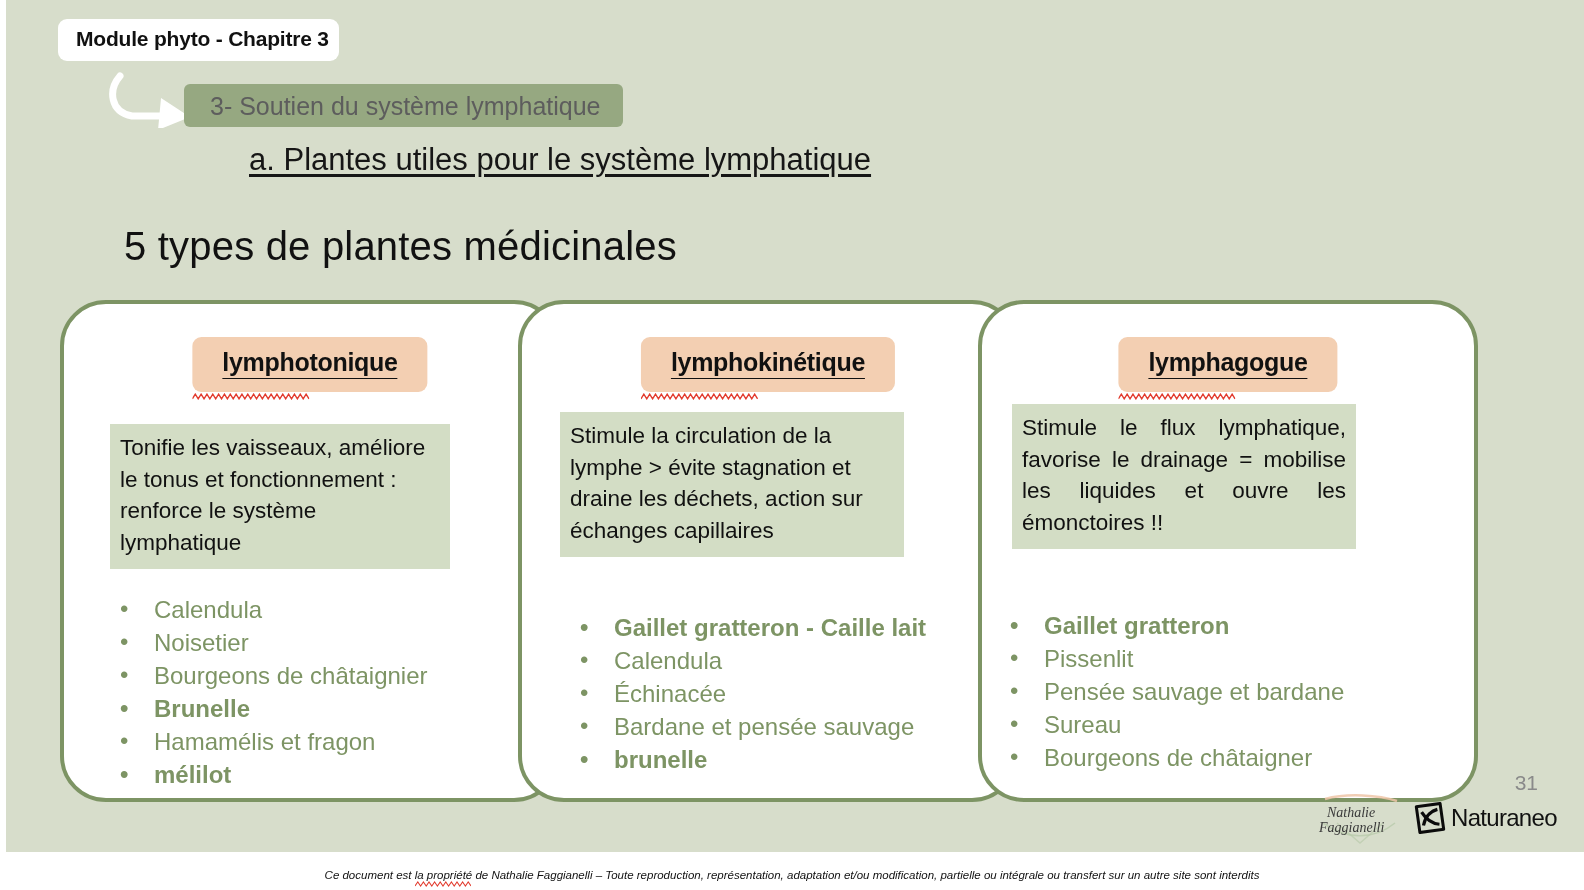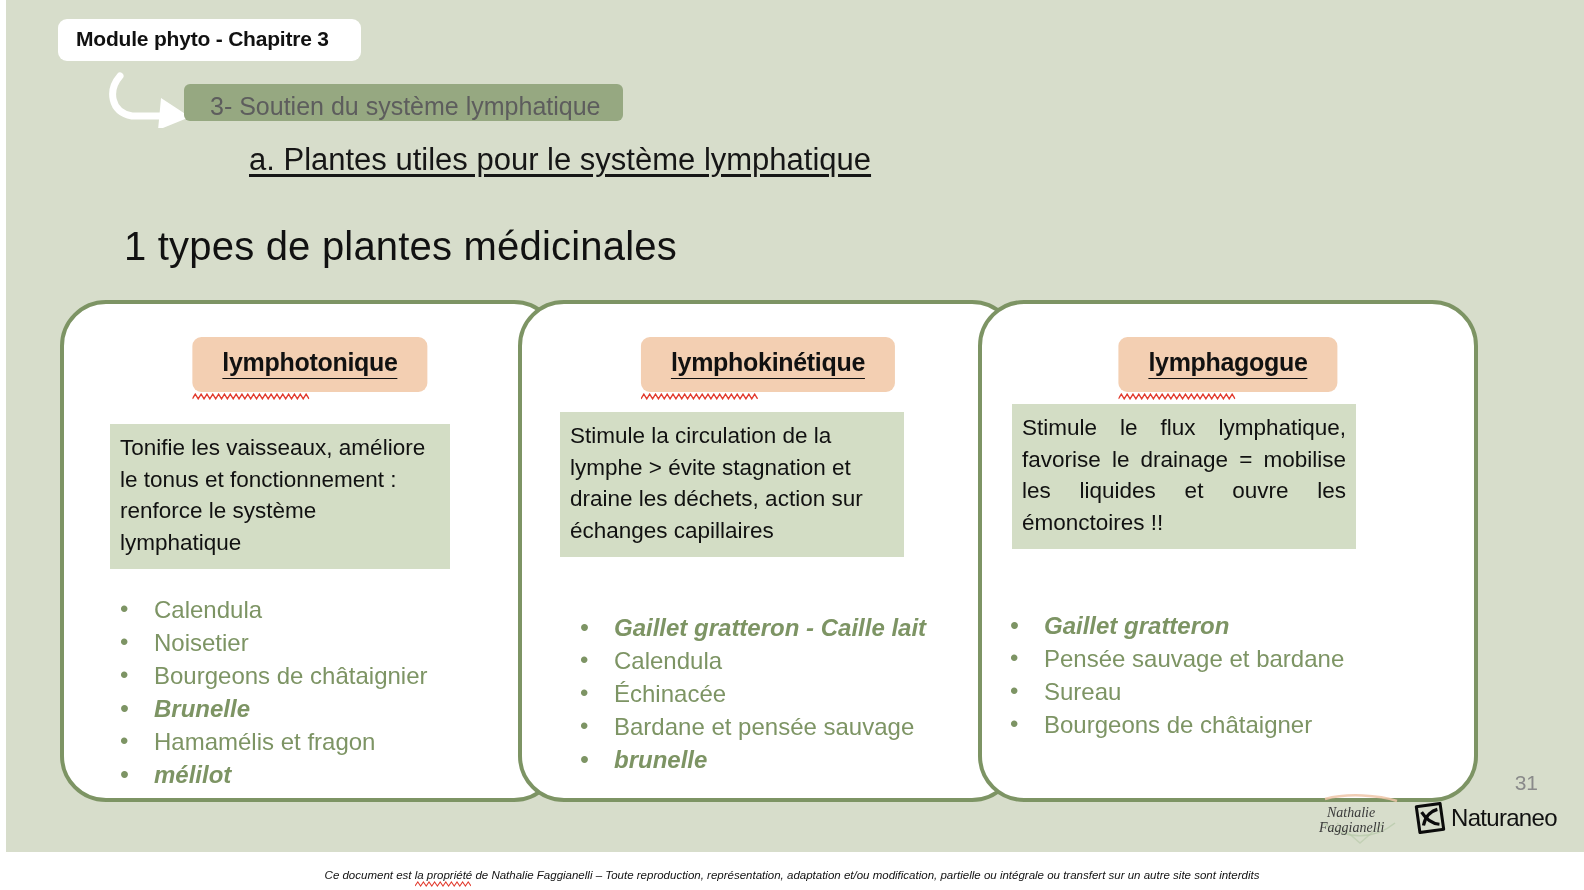--- a/index.html
+++ b/index.html
@@ -27,21 +27,21 @@
     background: #d7ddcb;
   }
 
   
   .module-chip {
     position: absolute;
     left: 52px;
     top: 19px;
     background: #ffffff;
     border-radius: 9px;
-    padding: 8px 32px 10px 18px;
+    padding: 8px 10px 10px 18px;
     font-weight: bold;
     font-size: 21px;
     color: #111111;
     letter-spacing: -0.2px;
     white-space: nowrap;
   }
 
   
   .arrow-icon {
     position: absolute;
@@ -51,21 +51,21 @@
     height: 56px;
   }
 
   
   .section-banner {
     position: absolute;
     left: 178px;
     top: 84px;
     background: #96a881;
     border-radius: 6px;
-    padding: 8px 22px 0 26px;
+    padding: 8px 22px 6px 26px;
     font-size: 25px;
     color: #5d5d5d;
     white-space: nowrap;
   }
 
   
   .subheading {
     position: absolute;
     left: 243px;
     top: 142px;
@@ -171,21 +171,21 @@
     white-space: nowrap;
   }
   .card-list li::before {
     content: "•";
     position: absolute;
     left: 8px;
     top: -1px;
     font-size: 24px;
     color: #7d9464;
   }
-  .card-list li.bold { font-weight: bold; font-style: italic; }
+  .card-list li.bold { font-weight: bold; }
 
   
   .page-number {
     position: absolute;
     right: 46px;
     top: 771px;
     font-size: 21px;
     color: #8a8a8a;
   }
 
@@ -255,21 +255,21 @@
       <svg width="92" height="56" viewBox="0 0 92 56" xmlns="http://www.w3.org/2000/svg">
         <path d="M14 4 C 2 18, 4 40, 26 44 L 64 44" stroke="#ffffff" stroke-width="7" fill="none" stroke-linecap="round"></path>
         <path d="M55 26 L 84 45 L 52 58 Z" fill="#ffffff"></path>
       </svg>
     </div>
 
     <div class="section-banner">3- Soutien du système lymphatique</div>
 
     <div class="subheading">a. Plantes utiles pour le système lymphatique</div>
 
-    <div class="big-title">1 types de plantes médicinales</div>
+    <div class="big-title">5 types de plantes médicinales</div>
 
     <div class="cards">
 
       <div class="card c1">
         <div class="card-badge">
           <span class="badge-text">lymphotonique</span>
           <svg class="squiggle" preserveAspectRatio="none" viewBox="0 0 100 6">
             <path d="M0 5 L2.5 1 L5 5 L7.5 1 L10 5 L12.5 1 L15 5 L17.5 1 L20 5 L22.5 1 L25 5 L27.5 1 L30 5 L32.5 1 L35 5 L37.5 1 L40 5 L42.5 1 L45 5 L47.5 1 L50 5 L52.5 1 L55 5 L57.5 1 L60 5 L62.5 1 L65 5 L67.5 1 L70 5 L72.5 1 L75 5 L77.5 1 L80 5 L82.5 1 L85 5 L87.5 1 L90 5 L92.5 1 L95 5 L97.5 1 L100 5" stroke="#e23b2e" stroke-width="1.2" fill="none"></path>
           </svg>
         </div>
@@ -304,20 +304,21 @@
       <div class="card c3">
         <div class="card-badge">
           <span class="badge-text">lymphagogue</span>
           <svg class="squiggle" preserveAspectRatio="none" viewBox="0 0 100 6">
             <path d="M0 5 L2.5 1 L5 5 L7.5 1 L10 5 L12.5 1 L15 5 L17.5 1 L20 5 L22.5 1 L25 5 L27.5 1 L30 5 L32.5 1 L35 5 L37.5 1 L40 5 L42.5 1 L45 5 L47.5 1 L50 5 L52.5 1 L55 5 L57.5 1 L60 5 L62.5 1 L65 5 L67.5 1 L70 5 L72.5 1 L75 5 L77.5 1 L80 5 L82.5 1 L85 5 L87.5 1 L90 5 L92.5 1 L95 5 L97.5 1 L100 5" stroke="#e23b2e" stroke-width="1.2" fill="none"></path>
           </svg>
         </div>
         <div class="card-desc">Stimule le flux lymphatique, favorise le drainage = mobilise les liquides et ouvre les émonctoires !!</div>
         <ul class="card-list">
           <li class="bold">Gaillet gratteron</li>
+          <li>Pissenlit</li>
           <li>Pensée sauvage et bardane</li>
           <li>Sureau</li>
           <li>Bourgeons de châtaigner</li>
         </ul>
       </div>
 
     </div>
 
     <div class="page-number">31</div>
 

